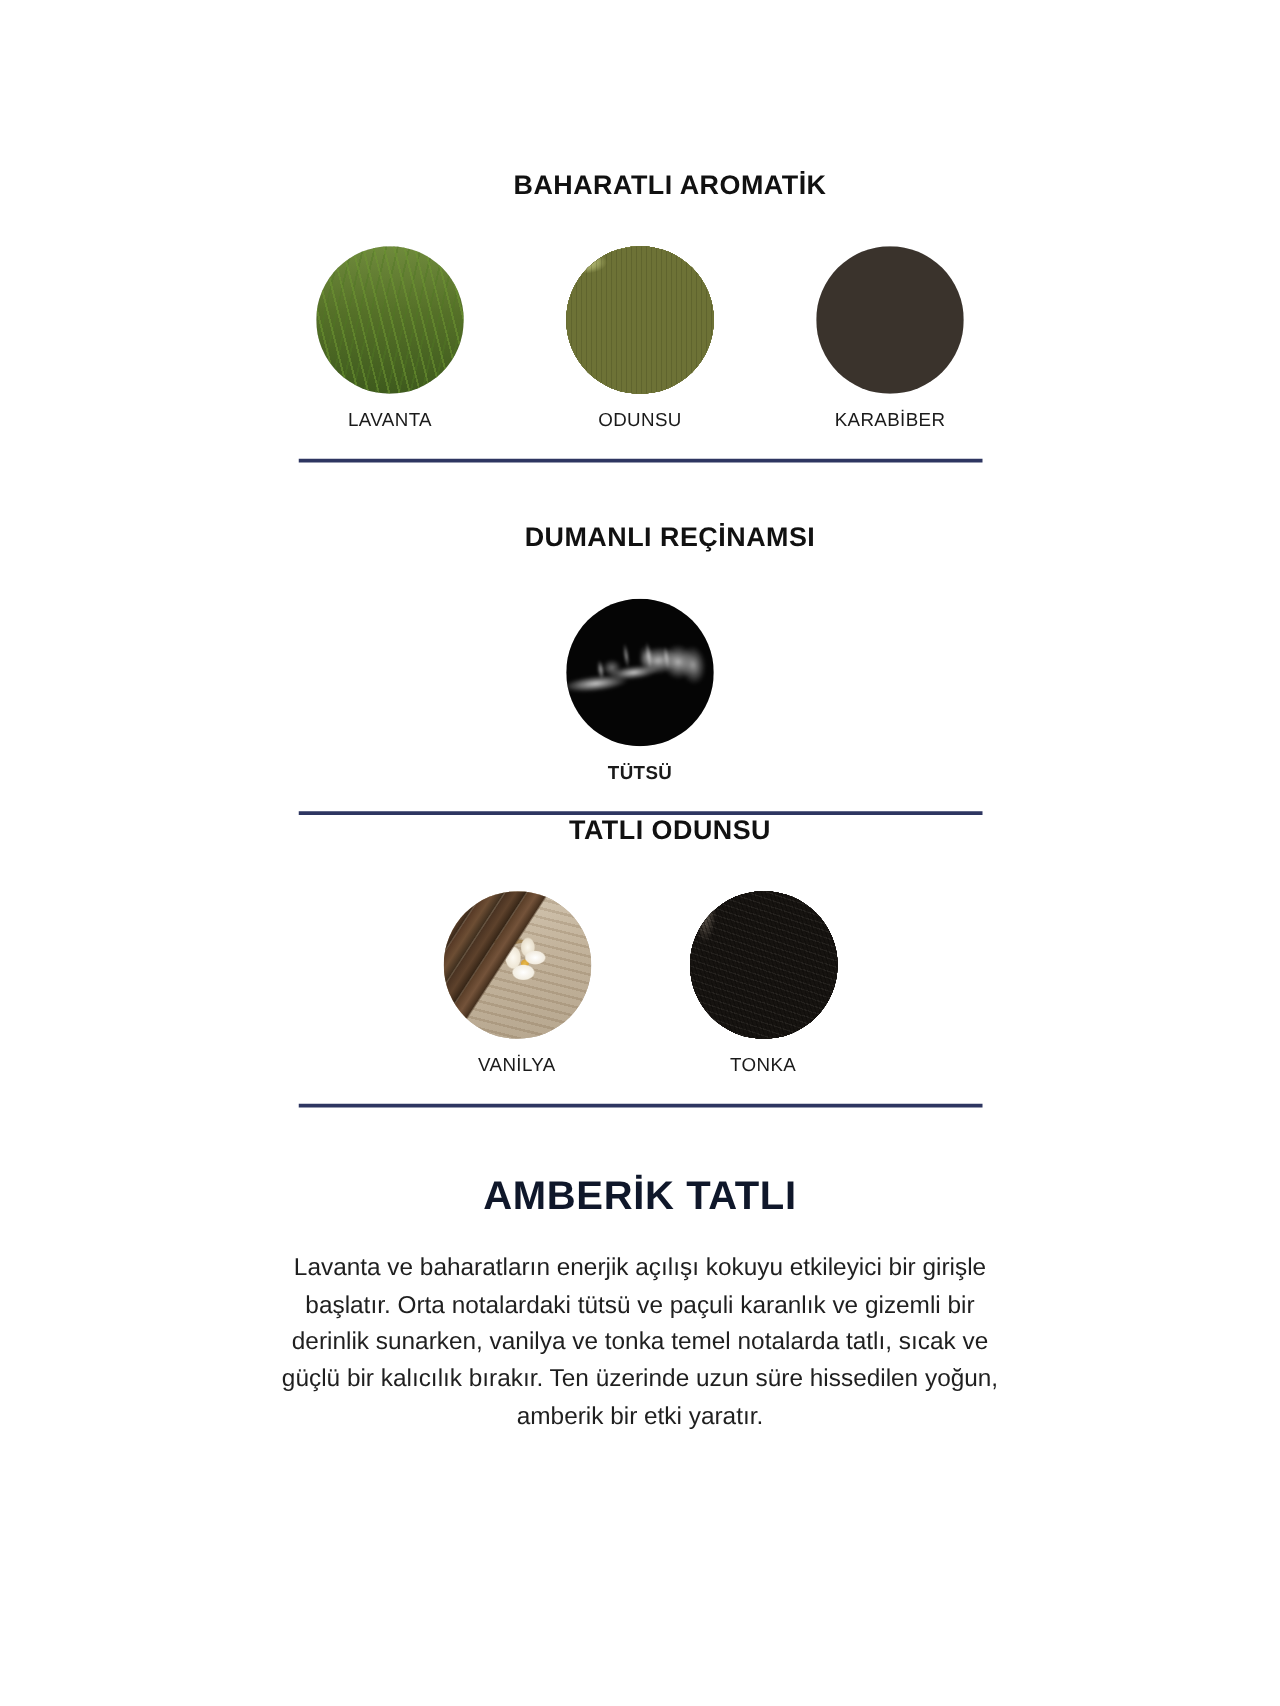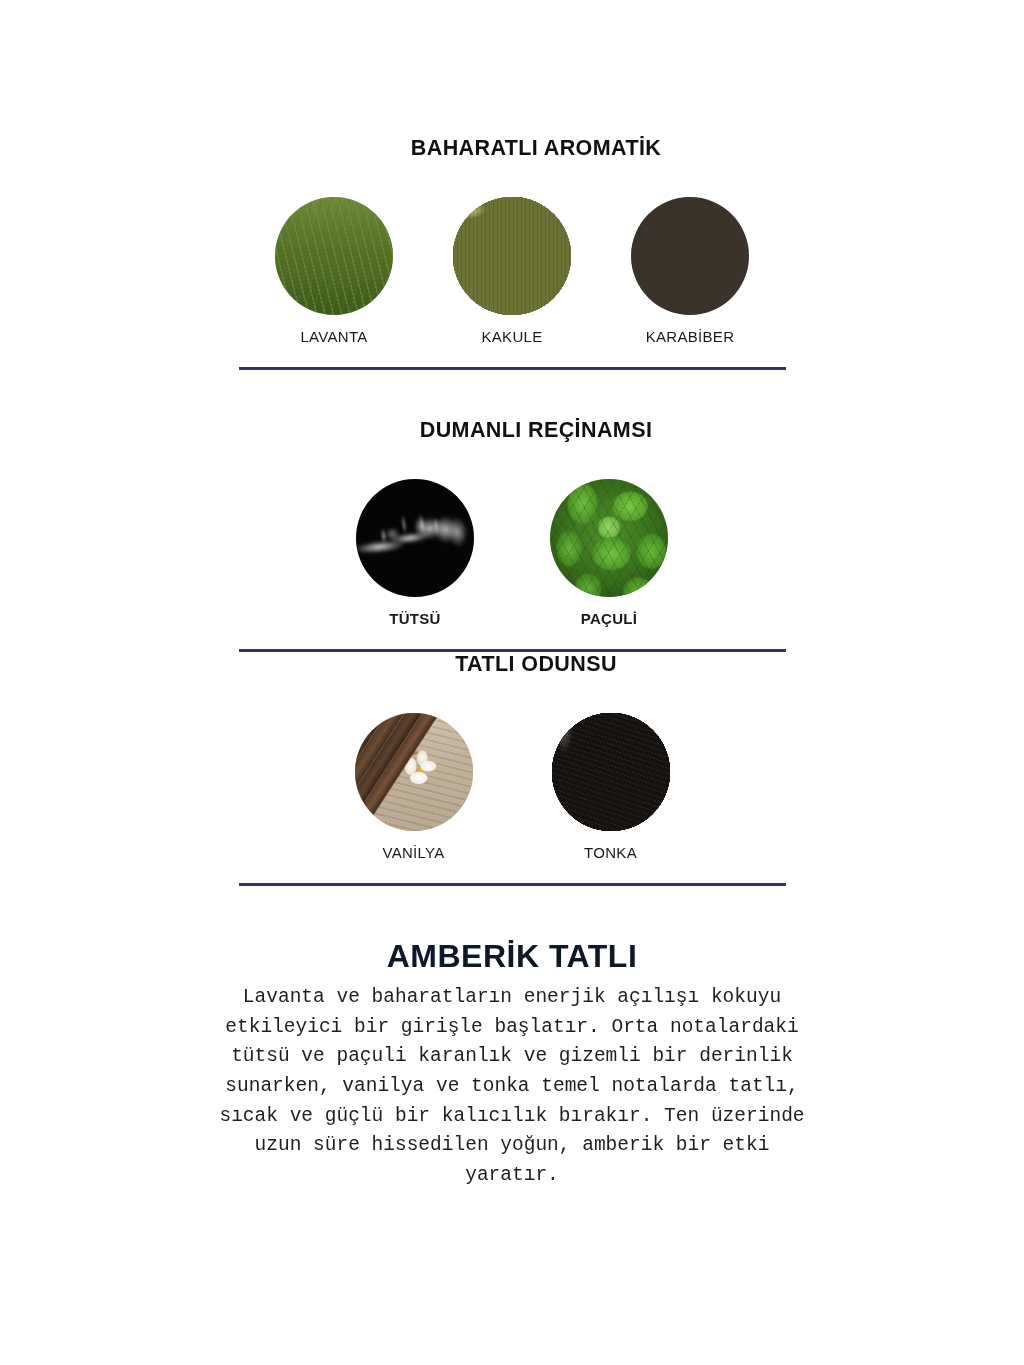--- a/index.html
+++ b/index.html
@@ -347,33 +347,33 @@
   }
 </style>
 </head>
 <body>
 
 <div class="page">
 
   <div class="section" style="margin-top:136px;">
     <div class="section-title">BAHARATLI AROMATİK</div>
 
-    <div class="notes-row" style="margin-top:36px; gap:60px;">
+    <div class="notes-row" style="margin-top:36px; gap:82px;">
       <div class="note">
         <div class="note-circle">
           <div class="art art-lavender"></div>
         </div>
         <div class="note-label">LAVANTA</div>
       </div>
 
       <div class="note">
         <div class="note-circle">
           <div class="art art-cardamom"></div>
         </div>
-        <div class="note-label">KAKULE</div>
+        <div class="note-label">ODUNSU</div>
       </div>
 
       <div class="note">
         <div class="note-circle">
           <div class="art art-pepper"></div>
         </div>
         <div class="note-label">KARABİBER</div>
       </div>
     </div>
 
@@ -384,26 +384,20 @@
     <div class="section-title">DUMANLI REÇİNAMSI</div>
 
     <div class="notes-row" style="margin-top:36px; gap:76px;font-weight:bold;">
       <div class="note">
         <div class="note-circle">
           <div class="art art-smoke"></div>
         </div>
         <div class="note-label">TÜTSÜ</div>
       </div>
 
-      <div class="note">
-        <div class="note-circle">
-          <div class="art art-patchouli"></div>
-        </div>
-        <div class="note-label">PAÇULİ</div>
-      </div>
     </div>
 
     <div class="divider" style="margin-top:22px;"></div>
   </div>
 
   <div class="section" style="">
     <div class="section-title">TATLI ODUNSU</div>
 
     <div class="notes-row" style="margin-top:36px; gap:79px;">
       <div class="note">
@@ -419,16 +413,16 @@
         </div>
         <div class="note-label">TONKA</div>
       </div>
     </div>
 
     <div class="divider" style="margin-top:22px;"></div>
   </div>
 
   <div class="conclusion" style="margin-top:52px;">
     <div class="conclusion-title">AMBERİK TATLI</div>
-    <div class="conclusion-text" style="margin-top:8px;font-family:Liberation Mono, monospace;">Lavanta ve baharatların enerjik açılışı kokuyu etkileyici bir girişle başlatır. Orta notalardaki tütsü ve paçuli karanlık ve gizemli bir derinlik sunarken, vanilya ve tonka temel notalarda tatlı, sıcak ve güçlü bir kalıcılık bırakır. Ten üzerinde uzun süre hissedilen yoğun, amberik bir etki yaratır.</div>
+    <div class="conclusion-text" style="margin-top:25px;">Lavanta ve baharatların enerjik açılışı kokuyu etkileyici bir girişle başlatır. Orta notalardaki tütsü ve paçuli karanlık ve gizemli bir derinlik sunarken, vanilya ve tonka temel notalarda tatlı, sıcak ve güçlü bir kalıcılık bırakır. Ten üzerinde uzun süre hissedilen yoğun, amberik bir etki yaratır.</div>
   </div>
 
 </div>
 
 </body></html>

